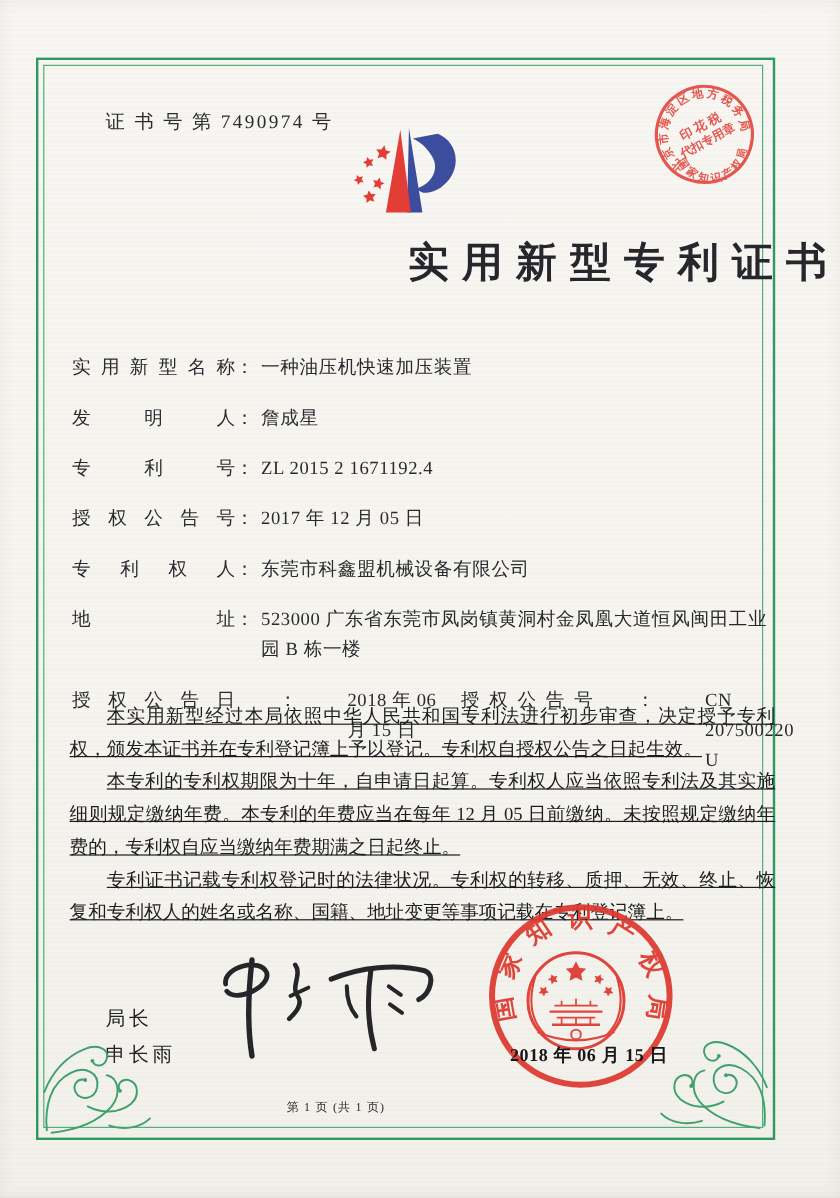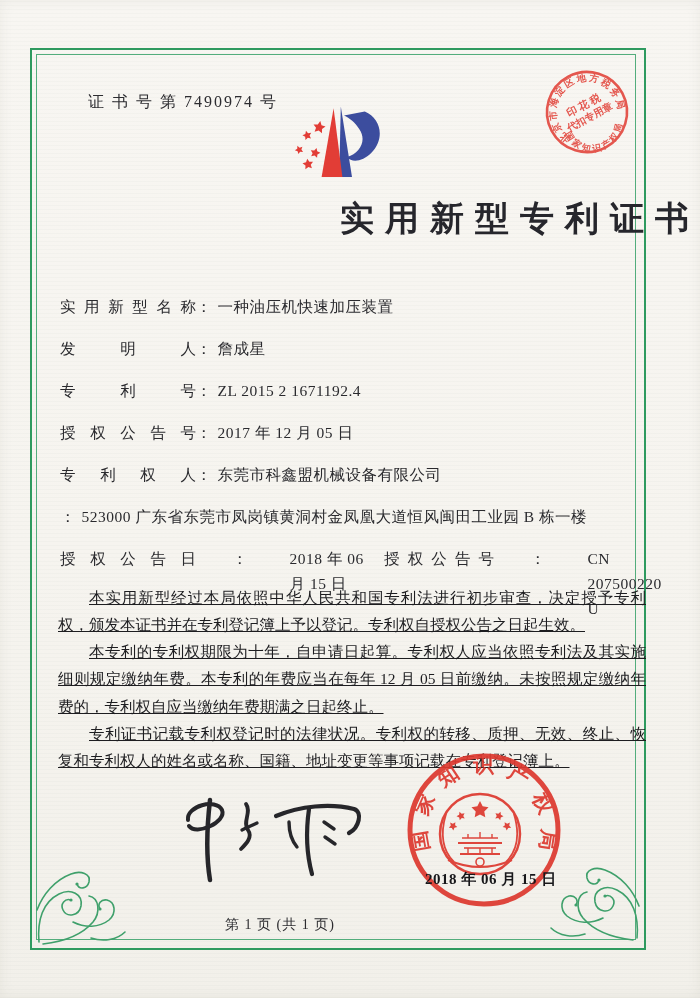--- a/index.html
+++ b/index.html
@@ -31,21 +31,21 @@
   .sub-field.right .field-label{width:110px;}
   .paragraphs{position:absolute;left:58px;top:584px;width:588px;
     font-size:15.5px;line-height:1.75;color:#1d1d20;text-align:justify;}
   .paragraphs p{margin:0;text-indent:2em;text-decoration:underline;}
   .officer{position:absolute;left:88px;top:834px;font-size:16.5px;letter-spacing:3px;color:#242428;line-height:30px;}
   .signature{position:absolute;left:158px;top:786px;}
   .seal{position:absolute;left:398px;top:744px;opacity:.93;}
   .seal-date{position:absolute;left:425px;top:870px;font-size:15px;font-weight:bold;
     letter-spacing:.5px;color:#17171a;white-space:nowrap;}
   .tax-stamp{position:absolute;left:531px;top:56px;opacity:.9;}
-  .footer{position:absolute;left:0;top:916px;width:560px;text-align:center;font-size:14px;color:#2b2b2f;letter-spacing:1px;}
+  .footer{position:absolute;left:0;top:916px;width:560px;text-align:center;font-size:10px;color:#2b2b2f;letter-spacing:1px;}
   .flourish{position:absolute;}
   .flourish.bl{left:33px;top:850px;}
   .flourish.br{left:538px;top:846px;}
   svg text{font-family:"Liberation Serif","DejaVu Serif",serif;}
 </style>
 </head>
 <body>
 
 <div class="page">
 
@@ -93,20 +93,21 @@
       <span class="field-label">授权公告号</span>
         <span class="field-colon">：</span>
       <span class="field-value">2017 年 12 月 05 日</span>
     </div>
     <div class="field-row">
       <span class="field-label">专利权人</span>
         <span class="field-colon">：</span>
       <span class="field-value">东莞市科鑫盟机械设备有限公司</span>
     </div>
     <div class="field-row">
+      <span class="field-label">地址</span>
         <span class="field-colon">：</span>
       <span class="field-value">523000 广东省东莞市凤岗镇黄洞村金凤凰大道恒风闽田工业园 B 栋一楼</span>
     </div>
     <div class="field-row double">
       <span class="sub-field left">
         <span class="field-label">授权公告日</span>
           <span class="field-colon">：</span>
         <span class="field-value">2018 年 06 月 15 日</span>
       </span>
       <span class="sub-field right">
@@ -116,20 +117,24 @@
       </span>
     </div>
   </div>
 
   <div class="paragraphs">
     <p>本实用新型经过本局依照中华人民共和国专利法进行初步审查，决定授予专利权，颁发本证书并在专利登记簿上予以登记。专利权自授权公告之日起生效。</p>
     <p>本专利的专利权期限为十年，自申请日起算。专利权人应当依照专利法及其实施细则规定缴纳年费。本专利的年费应当在每年 12 月 05 日前缴纳。未按照规定缴纳年费的，专利权自应当缴纳年费期满之日起终止。</p>
     <p>专利证书记载专利权登记时的法律状况。专利权的转移、质押、无效、终止、恢复和专利权人的姓名或名称、国籍、地址变更等事项记载在专利登记簿上。</p>
   </div>
 
+  <div class="officer">
+    <div>局长</div>
+    <div>申长雨</div>
+  </div>
 
   <div class="signature">
     <svg width="215" height="112" viewBox="0 0 215 112" fill="none" stroke="#26262a" stroke-linecap="round" stroke-linejoin="round">
       <path d="M52,14 C49,40 48,70 52,94" stroke-width="4.5"></path>
       <path d="M30,34 C28,20 58,12 64,24 C69,36 38,50 31,40" stroke-width="4"></path>
       <path d="M88,18 C94,26 84,36 90,44 C95,51 88,58 83,63" stroke-width="3.8"></path>
       <path d="M84,44 C90,41 95,39 99,37" stroke-width="3.2"></path>
       <path d="M118,30 C142,20 172,17 196,23 C205,26 201,42 191,47" stroke-width="4.2"></path>
       <path d="M151,23 C148,44 148,66 154,88" stroke-width="4.2"></path>
       <path d="M131,36 C131,46 134,55 139,61" stroke-width="3.4"></path>

